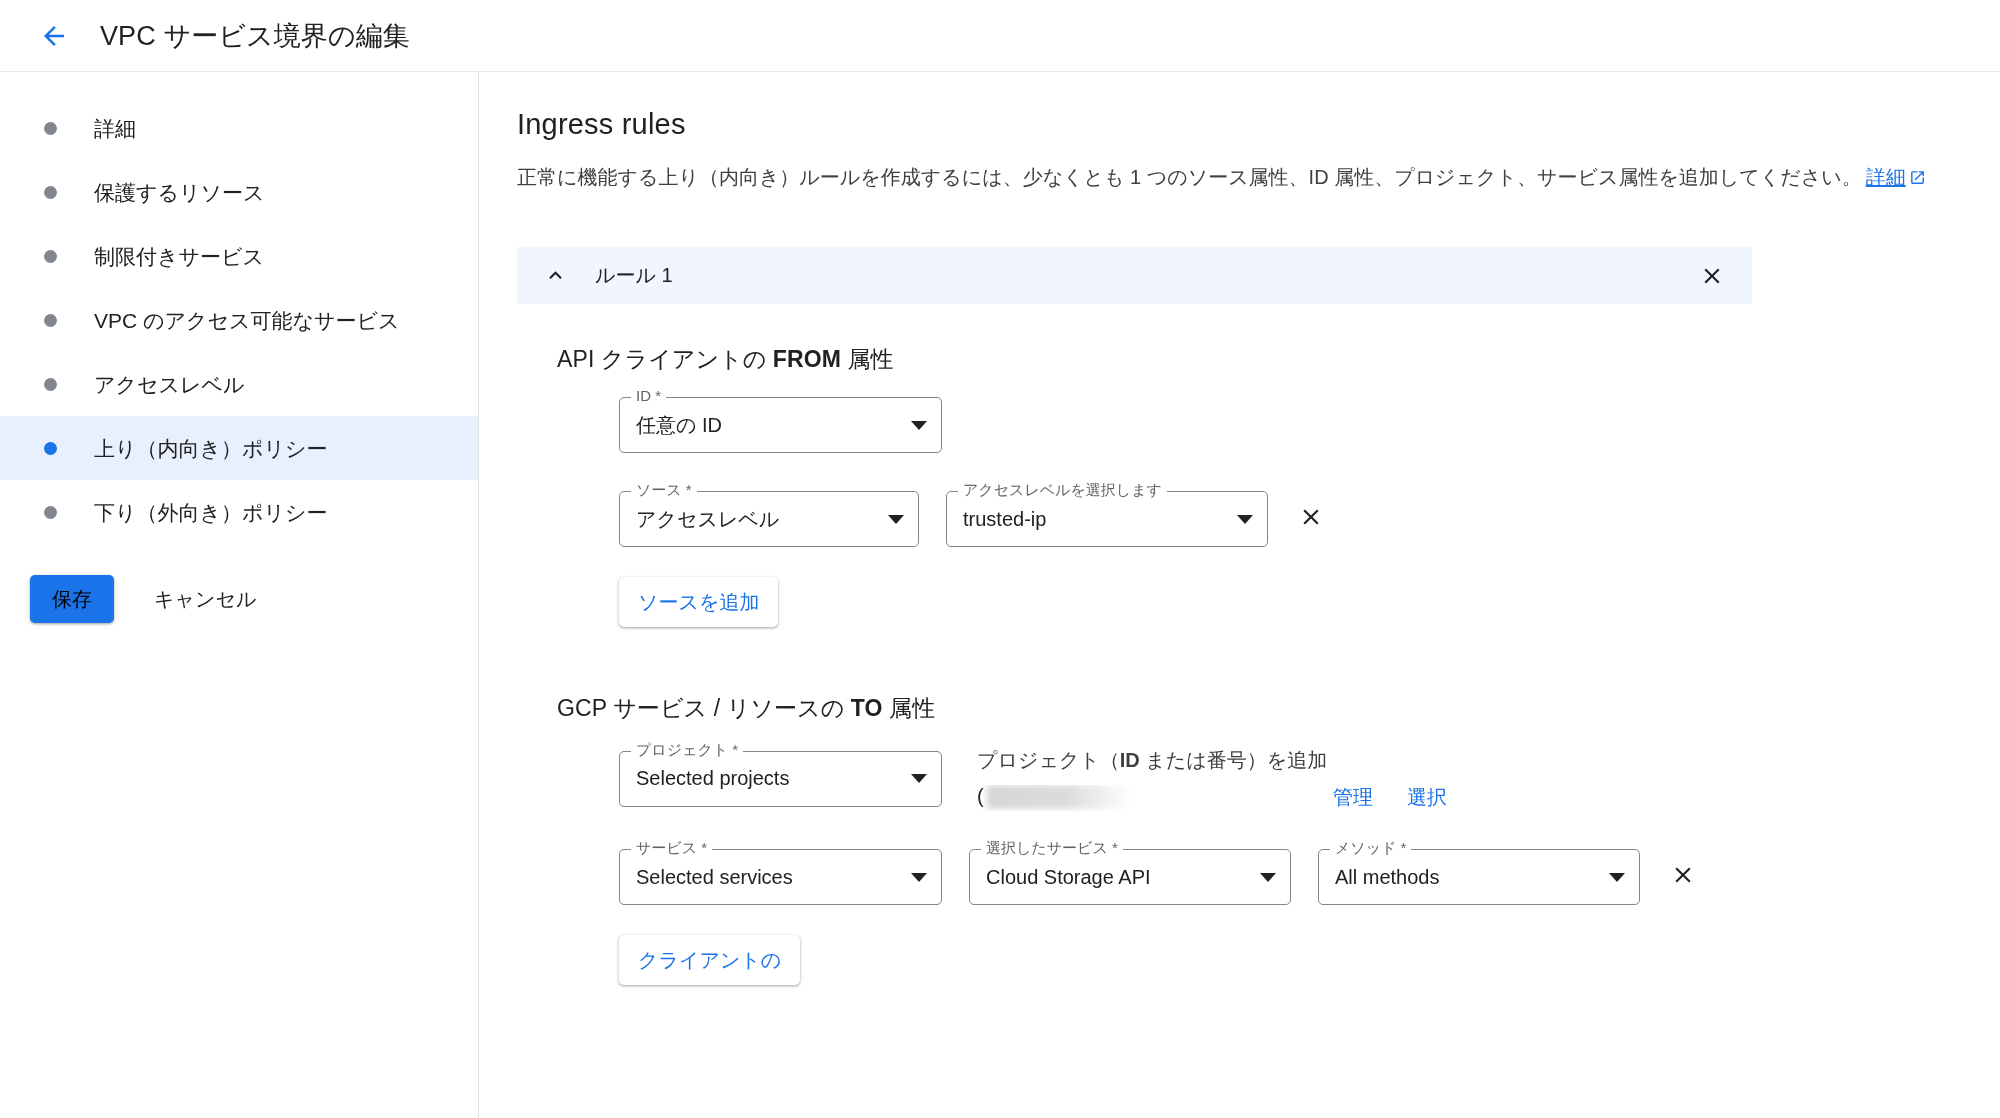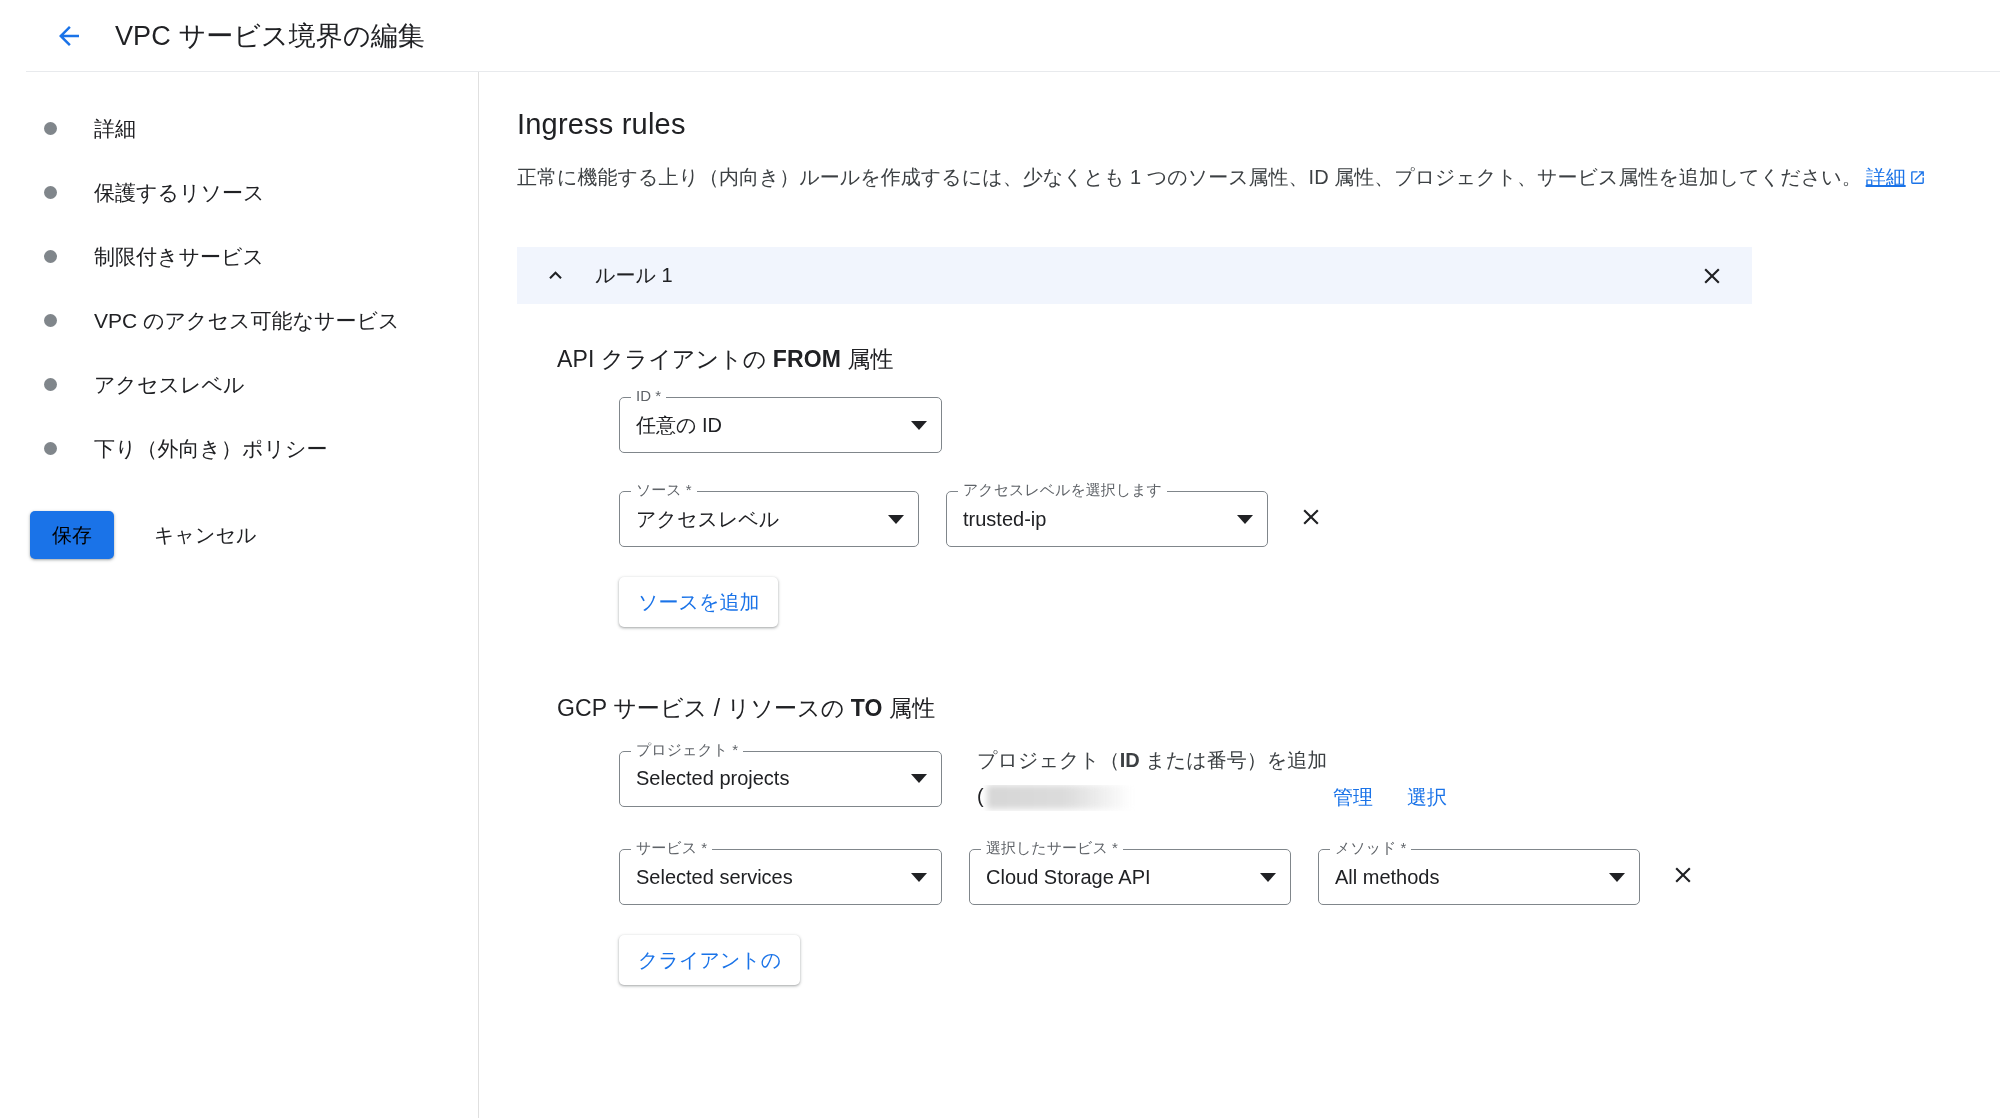--- a/index.html
+++ b/index.html
@@ -11,24 +11,23 @@
     font-family: "Liberation Sans", "DejaVu Sans", sans-serif;
     color: #202124;
     overflow: hidden;
   }
 
   
   .topbar {
     height: 72px;
     display: flex;
     align-items: center;
-    padding-left: 19px;
+    padding-left: 30px;
     background: #ffffff;
     border-bottom: 1px solid #e8eaed;
-    margin-left: 26px;
   }
   .back-btn {
     width: 48px; height: 48px;
     display: flex; align-items: center; justify-content: center;
     border-radius: 50%;
     cursor: pointer;
     flex: none;
   }
   .back-btn svg { display: block; }
   .page-title {
@@ -327,20 +326,24 @@
     <div class="nav-item">
       <span class="nav-dot"></span>
       <span class="nav-label">VPC のアクセス可能なサービス</span>
     </div>
 
     <div class="nav-item">
       <span class="nav-dot"></span>
       <span class="nav-label">アクセスレベル</span>
     </div>
 
+    <div class="nav-item active">
+      <span class="nav-dot"></span>
+      <span class="nav-label">上り（内向き）ポリシー</span>
+    </div>
 
     <div class="nav-item">
       <span class="nav-dot"></span>
       <span class="nav-label">下り（外向き）ポリシー</span>
     </div>
 
     <div class="sidebar-actions">
       <button class="btn-save">保存</button>
       <button class="btn-cancel">キャンセル</button>
     </div>

